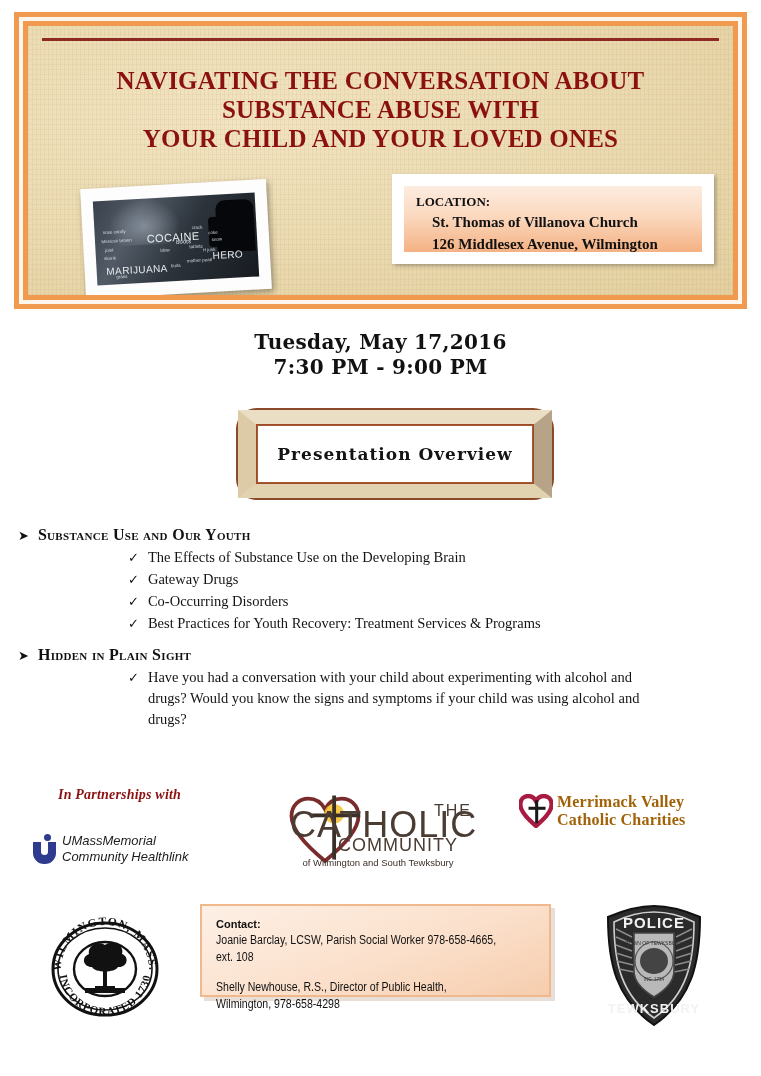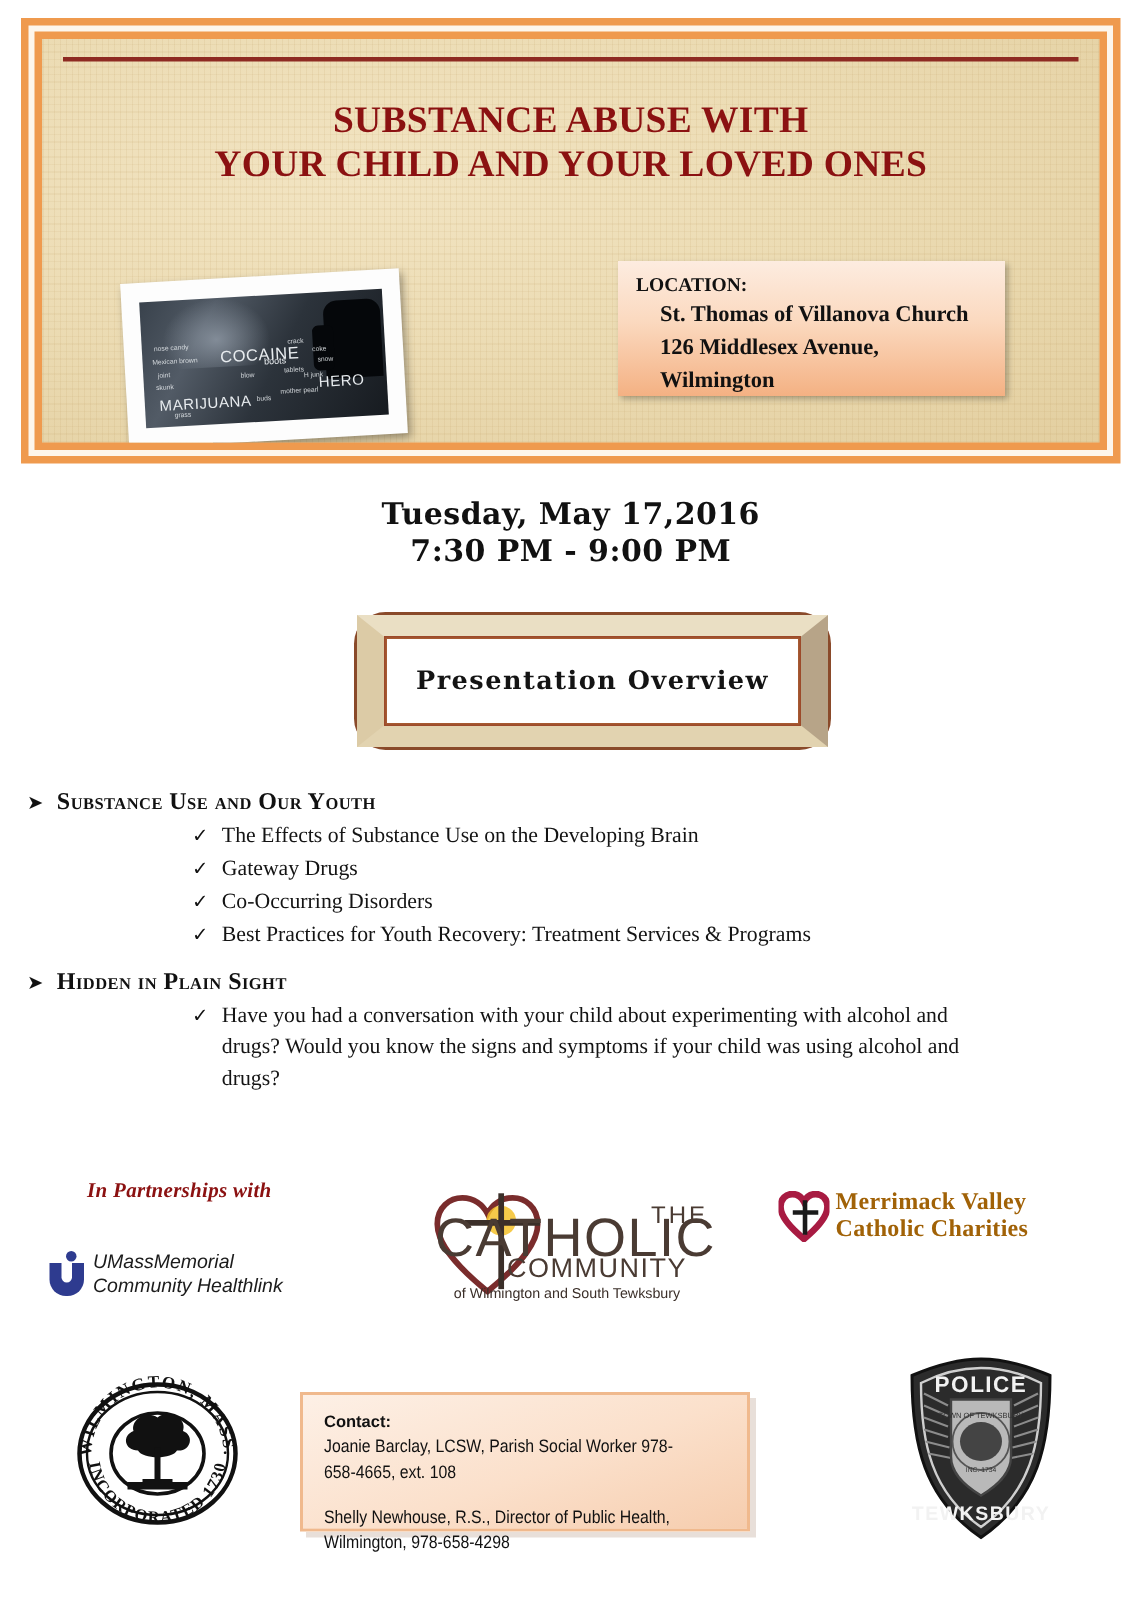--- a/index.html
+++ b/index.html
@@ -80,25 +80,24 @@
   .photo-img .blob{
     position:absolute;left:14px;top:0px;width:72px;height:46px;
     background:radial-gradient(ellipse at 50% 60%, rgba(140,150,162,.85), rgba(60,68,78,0) 70%);
   }
   .w{position:absolute;color:#e8ecef;font-family:"Liberation Sans",sans-serif;white-space:nowrap;}
   .w.big{font-size:11px;letter-spacing:.4px;}
   .w.mid{font-size:6px;}
   .w.sm{font-size:4.5px;opacity:.85;}
 
   .locbox{
-    position:absolute;left:364px;top:148px;width:258px;height:90px;
+    position:absolute;left:364px;top:148px;width:322px;height:90px;
     background:#ffffff;
-    padding:0;box-sizing:border-box;
+    padding:12px;box-sizing:border-box;
     box-shadow:2px 2px 4px rgba(0,0,0,.28);
-    margin-left:20px;
   }
   .locbox-in{
     width:100%;height:100%;box-sizing:border-box;
     background:linear-gradient(180deg,#fdece0 0%,#fbd9bf 45%,#f4b183 100%);
     padding:7px 12px;
   }
   .loc-label{
     font-family:"Liberation Serif", serif;font-weight:bold;font-size:13px;color:#111;
     line-height:18px;
   }
@@ -233,21 +232,21 @@
   
   .seal{
     position:absolute;left:45px;top:907px;width:120px;height:120px;
   }
   .badge{
     position:absolute;left:598px;top:903px;width:112px;height:125px;
   }
 
   
   .contact{
-    position:absolute;left:200px;top:928px;width:300px;height:93px;
+    position:absolute;left:200px;top:904px;width:351px;height:93px;
     background:linear-gradient(160deg,#fdf0e6 0%,#fbe0cb 55%,#f6cdae 100%);
     border:2px solid #f0b98d;
     box-shadow:4px 4px 0 rgba(150,110,80,.22);
     box-sizing:border-box;
     padding:11px 14px;
   }
   .c-title{
     font-family:"Liberation Sans Narrow","Liberation Sans", sans-serif;
     font-weight:bold;font-size:11px;color:#111;line-height:15px;
   }
@@ -263,20 +262,21 @@
 
 <div class="banner">
  <div class="banner-ring1">
   <div class="banner-ring2">
    <div class="banner-ring3">
     <div class="banner-inner">
 
       <div class="banner-rule"></div>
 
       <div class="title">
+        <div>NAVIGATING THE CONVERSATION ABOUT</div>
         <div>SUBSTANCE ABUSE WITH</div>
         <div>YOUR CHILD AND YOUR LOVED ONES</div>
       </div>
 
       <div class="photo">
         <div class="photo-img">
           <div class="blob"></div>
           <div class="silho"></div>
           <span class="w big" style="left:32%;top:40%;">COCAINE</span>
           <span class="w big" style="left:6%;top:77%;font-size:10px;">MARIJUANA</span>

